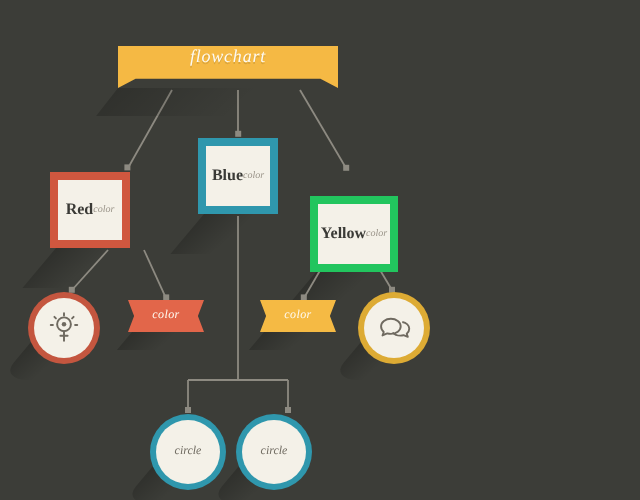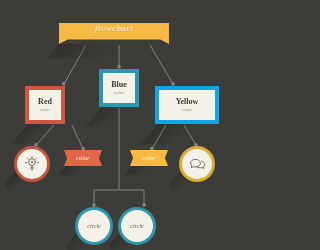--- a/index.html
+++ b/index.html
@@ -66,35 +66,35 @@
 
   
   .card {
     position:absolute;
     display:flex; align-items:center; justify-content:center;
     padding:4px;
   }
   .card .inner {
     width:100%; height:100%;
     background:#f4f1e8;
-    display:flex; flex-direction:column;
+    display:flex; 
     align-items:center; justify-content:center;
     line-height:1.05;
   }
   .card .title { font-weight:bold; font-size:8px; color:#3a3a36; }
   .card .sub   { font-style:italic; font-size:5px; color:#9b958a; margin-top:1px; }
   .card .shadow{
     position:absolute; left:3px; top:100%; width:100%; height:20px;
     background:linear-gradient(105deg, rgba(0,0,0,.22), rgba(0,0,0,0) 58%);
     transform:skewX(-40deg); transform-origin:top left; z-index:-1;
   }
 
   #card-red    { left:25px; top:86px; width:40px; height:38px; background:#d0573f; }
   #card-blue   { left:99px; top:69px; width:40px; height:38px; background:#2f97ad; }
-  #card-yellow { left:155px; top:86px; width:64px; height:38px; background:#0ea5e9; }
+  #card-yellow { left:155px; top:98px; width:44px; height:38px; background:#22c55e; }
 
   
   .circle {
     position:absolute; border-radius:50%;
     display:flex; align-items:center; justify-content:center;
   }
   .circle .inner {
     width:100%; height:100%; border-radius:50%;
     background:#f4f1e8;
     display:flex; align-items:center; justify-content:center;

